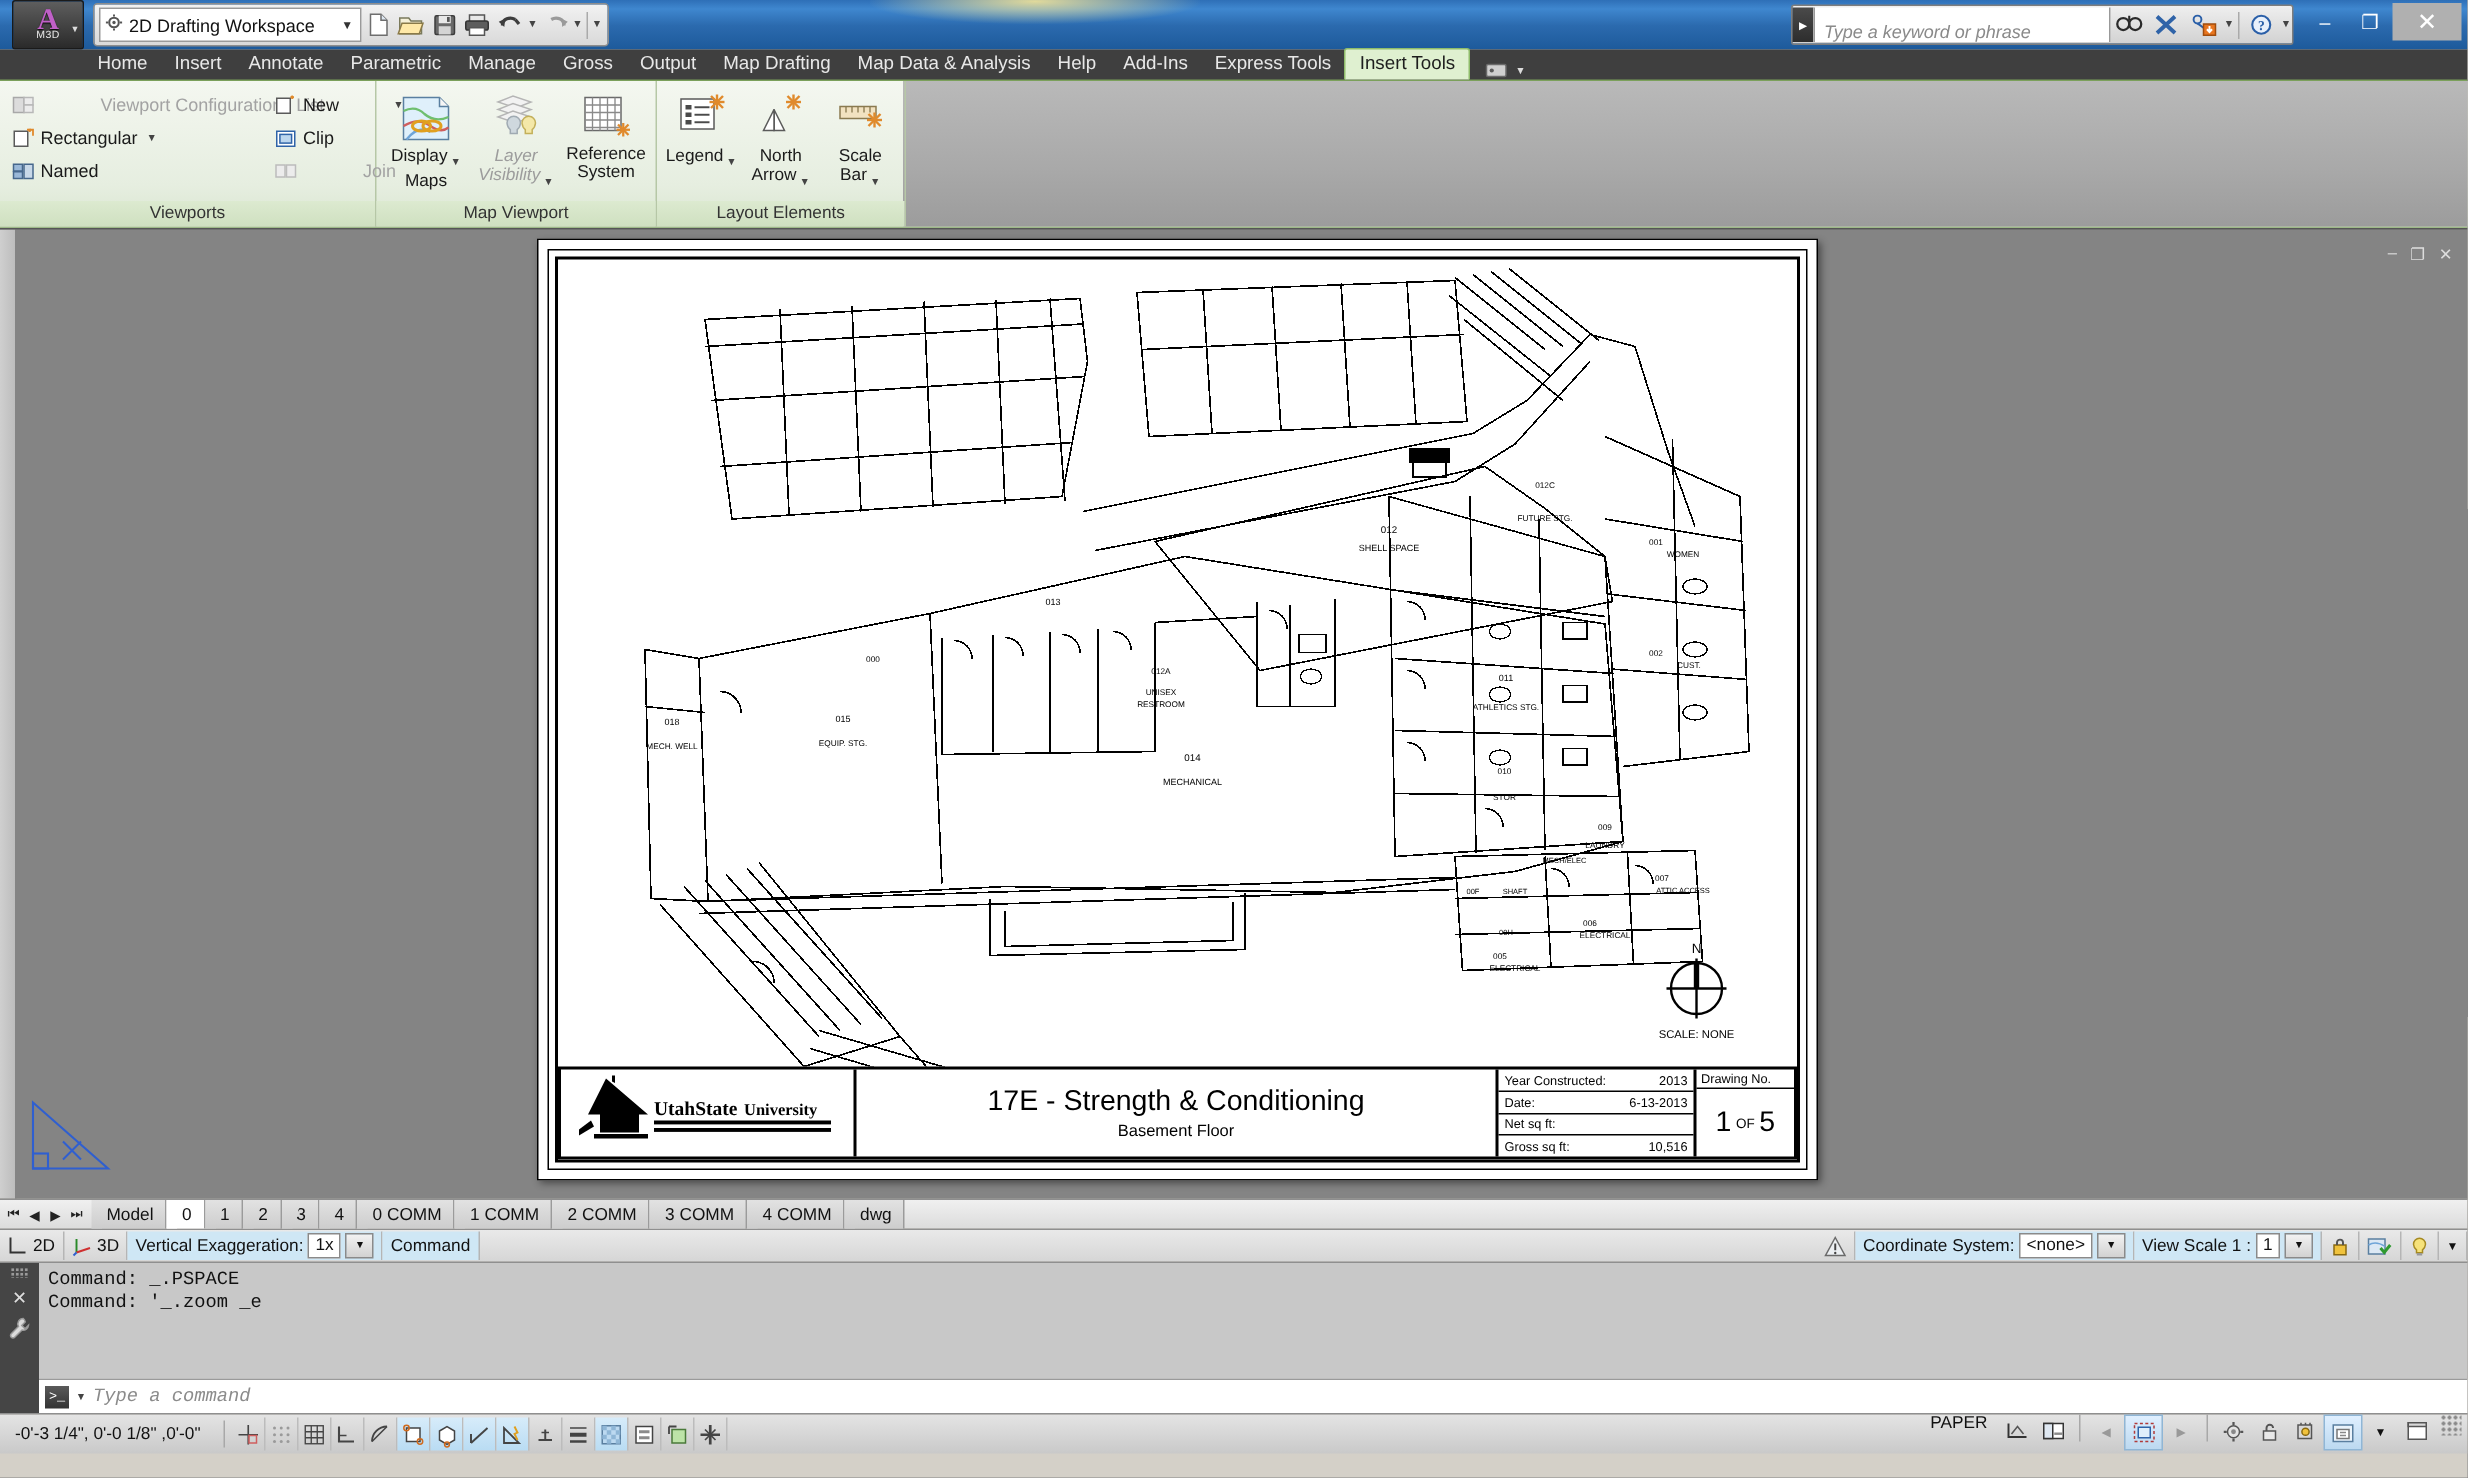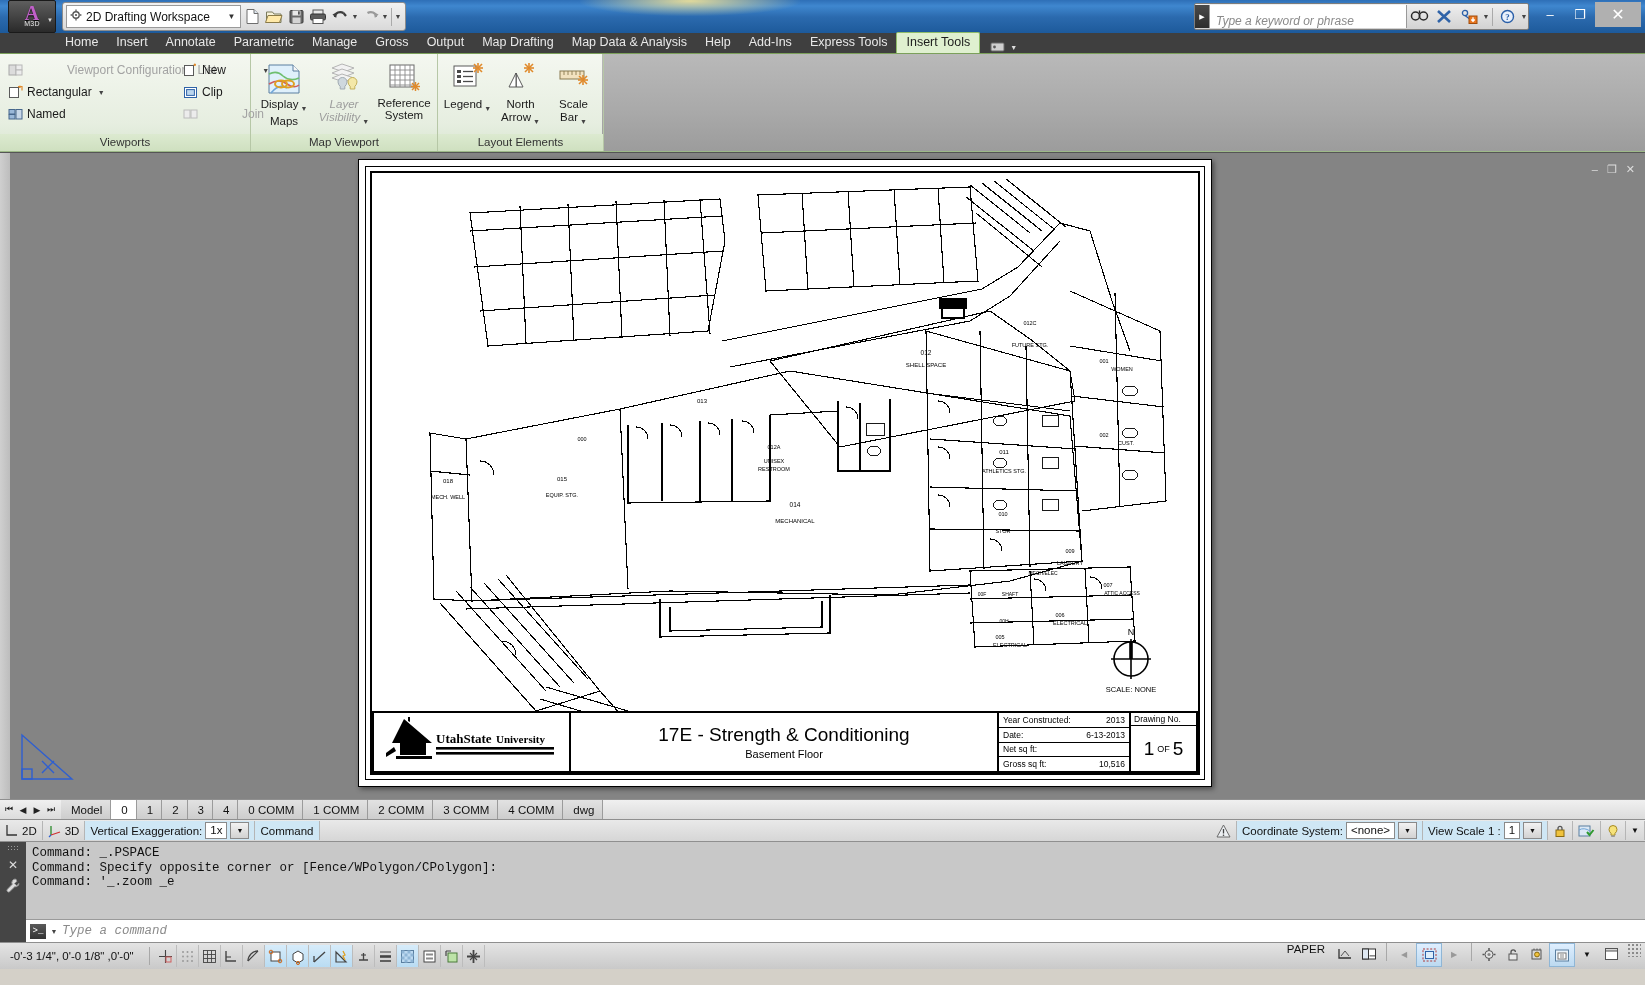--- a/index.html
+++ b/index.html
@@ -919,21 +919,20 @@
     <div class="x">✕</div>
     <div>
       <svg width="14" height="16" viewBox="0 0 14 16">
           <path d="M9.5 1 a3.6 3.6 0 0 0 -3.2 5.3 L1.5 11.2 a1.6 1.6 0 0 0 2.3 2.3 l4.9 -4.8 A3.6 3.6 0 0 0 13 5.5 l-2.3 2.3 l-2.2 -2.2 L10.8 3.3 A3.6 3.6 0 0 0 9.5 1z" fill="#dcdcdc" stroke="#9a9a9a"></path>
         </svg>
     </div>
   </div>
   <div class="cmd-main">
     <div class="cmd-hist">
       <div>Command: _.PSPACE</div>
-      <div>Command: Specify opposite corner or [Fence/WPolygon/CPolygon]:</div>
       <div>Command: '_.zoom _e</div>
     </div>
     <div class="cmd-input">
       <span class="cmd-prompt">&gt;_</span>
       <span class="tiny-tri">▼</span>
       <span class="ph">Type a command</span>
     </div>
   </div>
 </div>
 

